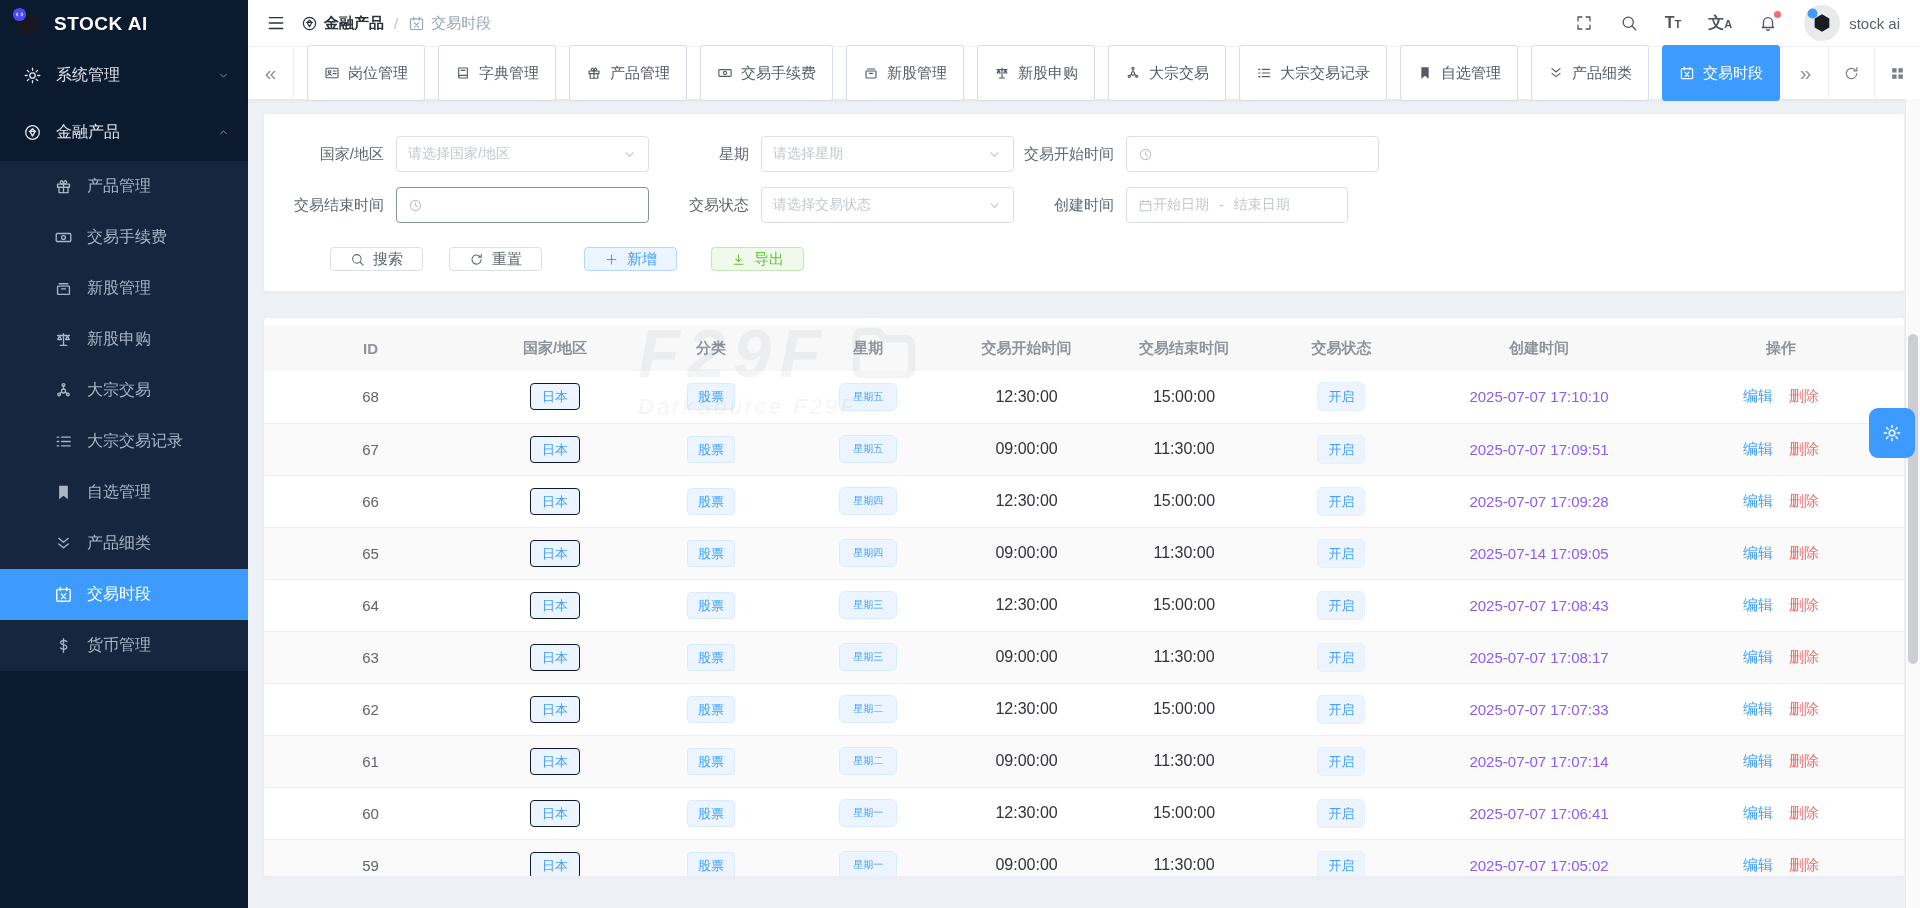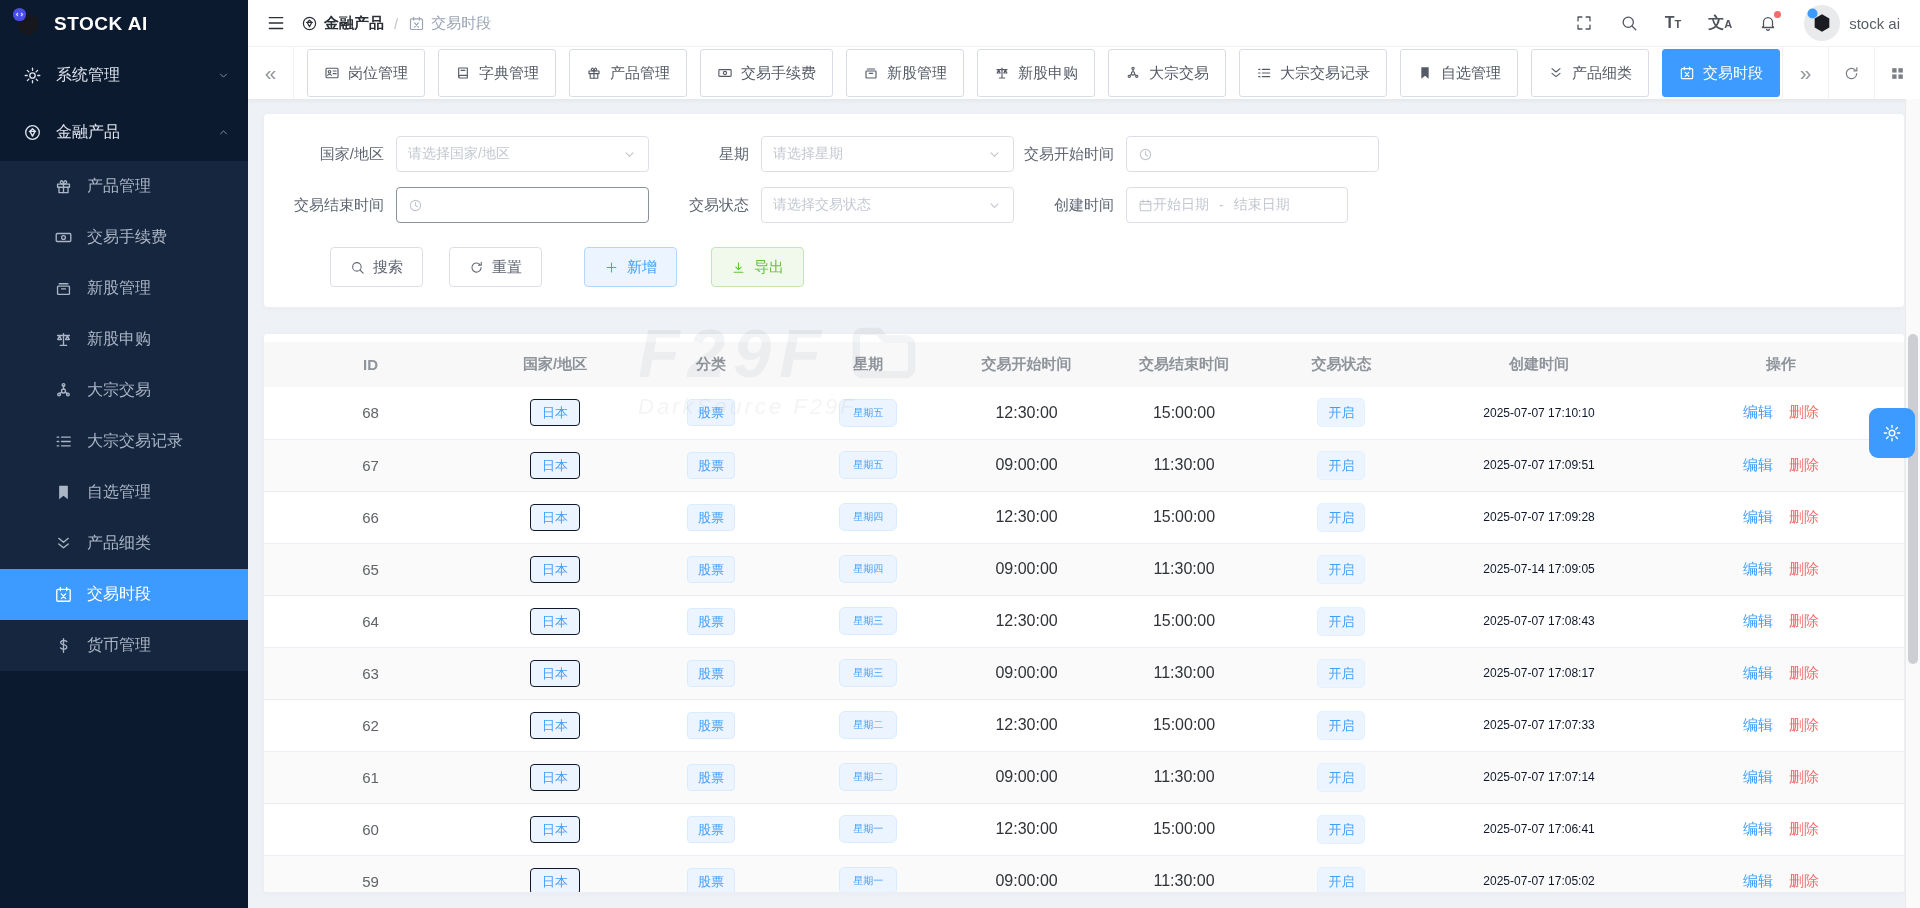--- a/index.html
+++ b/index.html
@@ -46,21 +46,21 @@
   .avatar .hex { width:22px; height:24px; color:#1b1c21; }
   .avatar .dot { position:absolute; left:3px; top:3px; width:11px; height:11px; }
   .user-name { font-size:15px; color:#5a5e66; }
 
   
   .tabsbar { height:52px; background:#fff; display:flex; align-items:center; flex:none; box-shadow:0 2px 4px rgba(0,0,0,.05); position:relative; z-index:3; }
   .tabs-arrow { width:46px; height:100%; display:flex; align-items:center; justify-content:center; color:#909399; font-size:21px; cursor:pointer; flex:none; }
   .tabs-arrow.left { border-right:1px solid #f0f1f3; }
   .tabs-arrow.right,.tabs-ctrl { border-left:1px solid #f0f1f3; }
   .tabs-list { flex:1; display:flex; align-items:center; gap:13px; padding:0 2px 0 13px; overflow:hidden; }
-  .tab { height:48px; padding:0 16px; display:flex; align-items:center; gap:8px; border:1px solid #d8dce5; border-radius:3px; background:#fff; color:#555b66; font-size:15px; cursor:pointer; white-space:nowrap; flex:none; }
+  .tab { height:56px; padding:0 16px; display:flex; align-items:center; gap:8px; border:1px solid #d8dce5; border-radius:3px; background:#fff; color:#555b66; font-size:15px; cursor:pointer; white-space:nowrap; flex:none; }
   .tab .ic { width:16px; height:16px; }
   .tab.active { background:#3d9bff; border-color:#3d9bff; color:#fff; }
   .tabs-ctrl { width:46px; height:100%; display:flex; align-items:center; justify-content:center; color:#7a7f87; cursor:pointer; flex:none; }
   .tabs-ctrl .ic { width:17px; height:17px; }
 
   
   .content { flex:1; padding:14px 15px; overflow:hidden; position:relative; }
   .card { background:#fff; border-radius:4px; border:1px solid #eceef3; box-shadow:0 1px 4px rgba(0,0,0,.03); }
 
   .filter-card { padding:22px 20px 20px; }
@@ -68,35 +68,35 @@
   .frow:last-of-type { margin-bottom:0; }
   .fgroup { display:flex; align-items:center; }
   .flabel { width:112px; text-align:right; padding-right:12px; color:#5f6672; font-size:15px; flex:none; }
   .fbox { width:253px; height:36px; border:1px solid #dcdfe6; border-radius:4px; background:#fff; display:flex; align-items:center; padding:0 11px; gap:0; font-size:14px; color:#c3c8d0; cursor:text; }
   .fbox.focused { border-color:#8a919d; }
   .fbox .ph { flex:1; overflow:hidden; white-space:nowrap; }
   .fbox .ic { width:15px; height:15px; color:#c0c4cc; }
   .fbox .chev-dn { margin-left:auto; }
   .fbox .range-sep { color:#c3c8d0; padding:0 10px; }
   .btnrow { margin:24px 0 0 46px; display:flex; align-items:center; }
-  .btn { height:40px; padding:0 19px; display:flex; align-items:center; gap:8px; border:1px solid #dcdfe6; border-radius:4px; background:#fff; color:#5f6672; font-size:15px; cursor:pointer; }
+  .btn { height:24px; padding:0 19px; display:flex; align-items:center; gap:8px; border:1px solid #dcdfe6; border-radius:4px; background:#fff; color:#5f6672; font-size:15px; cursor:pointer; }
   .btn .ic { width:15px; height:15px; }
   .btn.default + .btn.default { margin-left:26px; }
   .btn.primary { margin-left:42px; background:#ecf5ff; border-color:#b3d8ff; color:#409eff; }
   .btn.success { margin-left:34px; background:#f0f9eb; border-color:#c2e7b0; color:#67c23a; }
 
   .table-card { margin-top:25px; padding:8px 0 0; overflow:hidden; height:560px; }
   table { width:100%; border-collapse:collapse; table-layout:fixed; }
   col.c1{width:13%} col.c2{width:9.5%} col.c3{width:9.5%} col.c4{width:9.7%} col.c5{width:9.6%}
   col.c6{width:9.6%} col.c7{width:9.6%} col.c8{width:14.5%} col.c9{width:15%}
   thead th { height:45px; background:#f8f8f9; color:#8f939a; font-size:15px; font-weight:bold; text-align:center; }
   tbody td { height:52px; text-align:center; border-bottom:1px solid #ebeef5; font-size:15px; color:#5f6368; }
   tbody tr.striped { background:#fafafa; }
   .cell-time { color:#2f3237; font-size:16px; }
-  .cell-created { color:#0f172a; font-size:12px; }
+  .cell-created { color:#8b5cf6; font-size:15px; }
   .tag { display:inline-flex; align-items:center; justify-content:center; border-radius:4px; background:#ecf5ff; color:#409eff; line-height:1; }
   .tag-country { border:1px solid #0f172a; font-size:13px; padding:6px 11px; }
   .tag-cat { border:1px solid #d9ecff; font-size:13px; padding:6px 10px; }
   .tag-week { border:1px solid #d9ecff; font-size:10px; padding:8px 13px; border-radius:6px; }
   .tag-status { border:1px solid #e3f1ff; font-size:13px; padding:7px 10px; border-radius:5px; }
   .op-link { text-decoration:none; font-size:15px; cursor:pointer; }
   .op-edit { color:#409eff; margin-right:16px; }
   .op-del { color:#f56c6c; }
 
   

